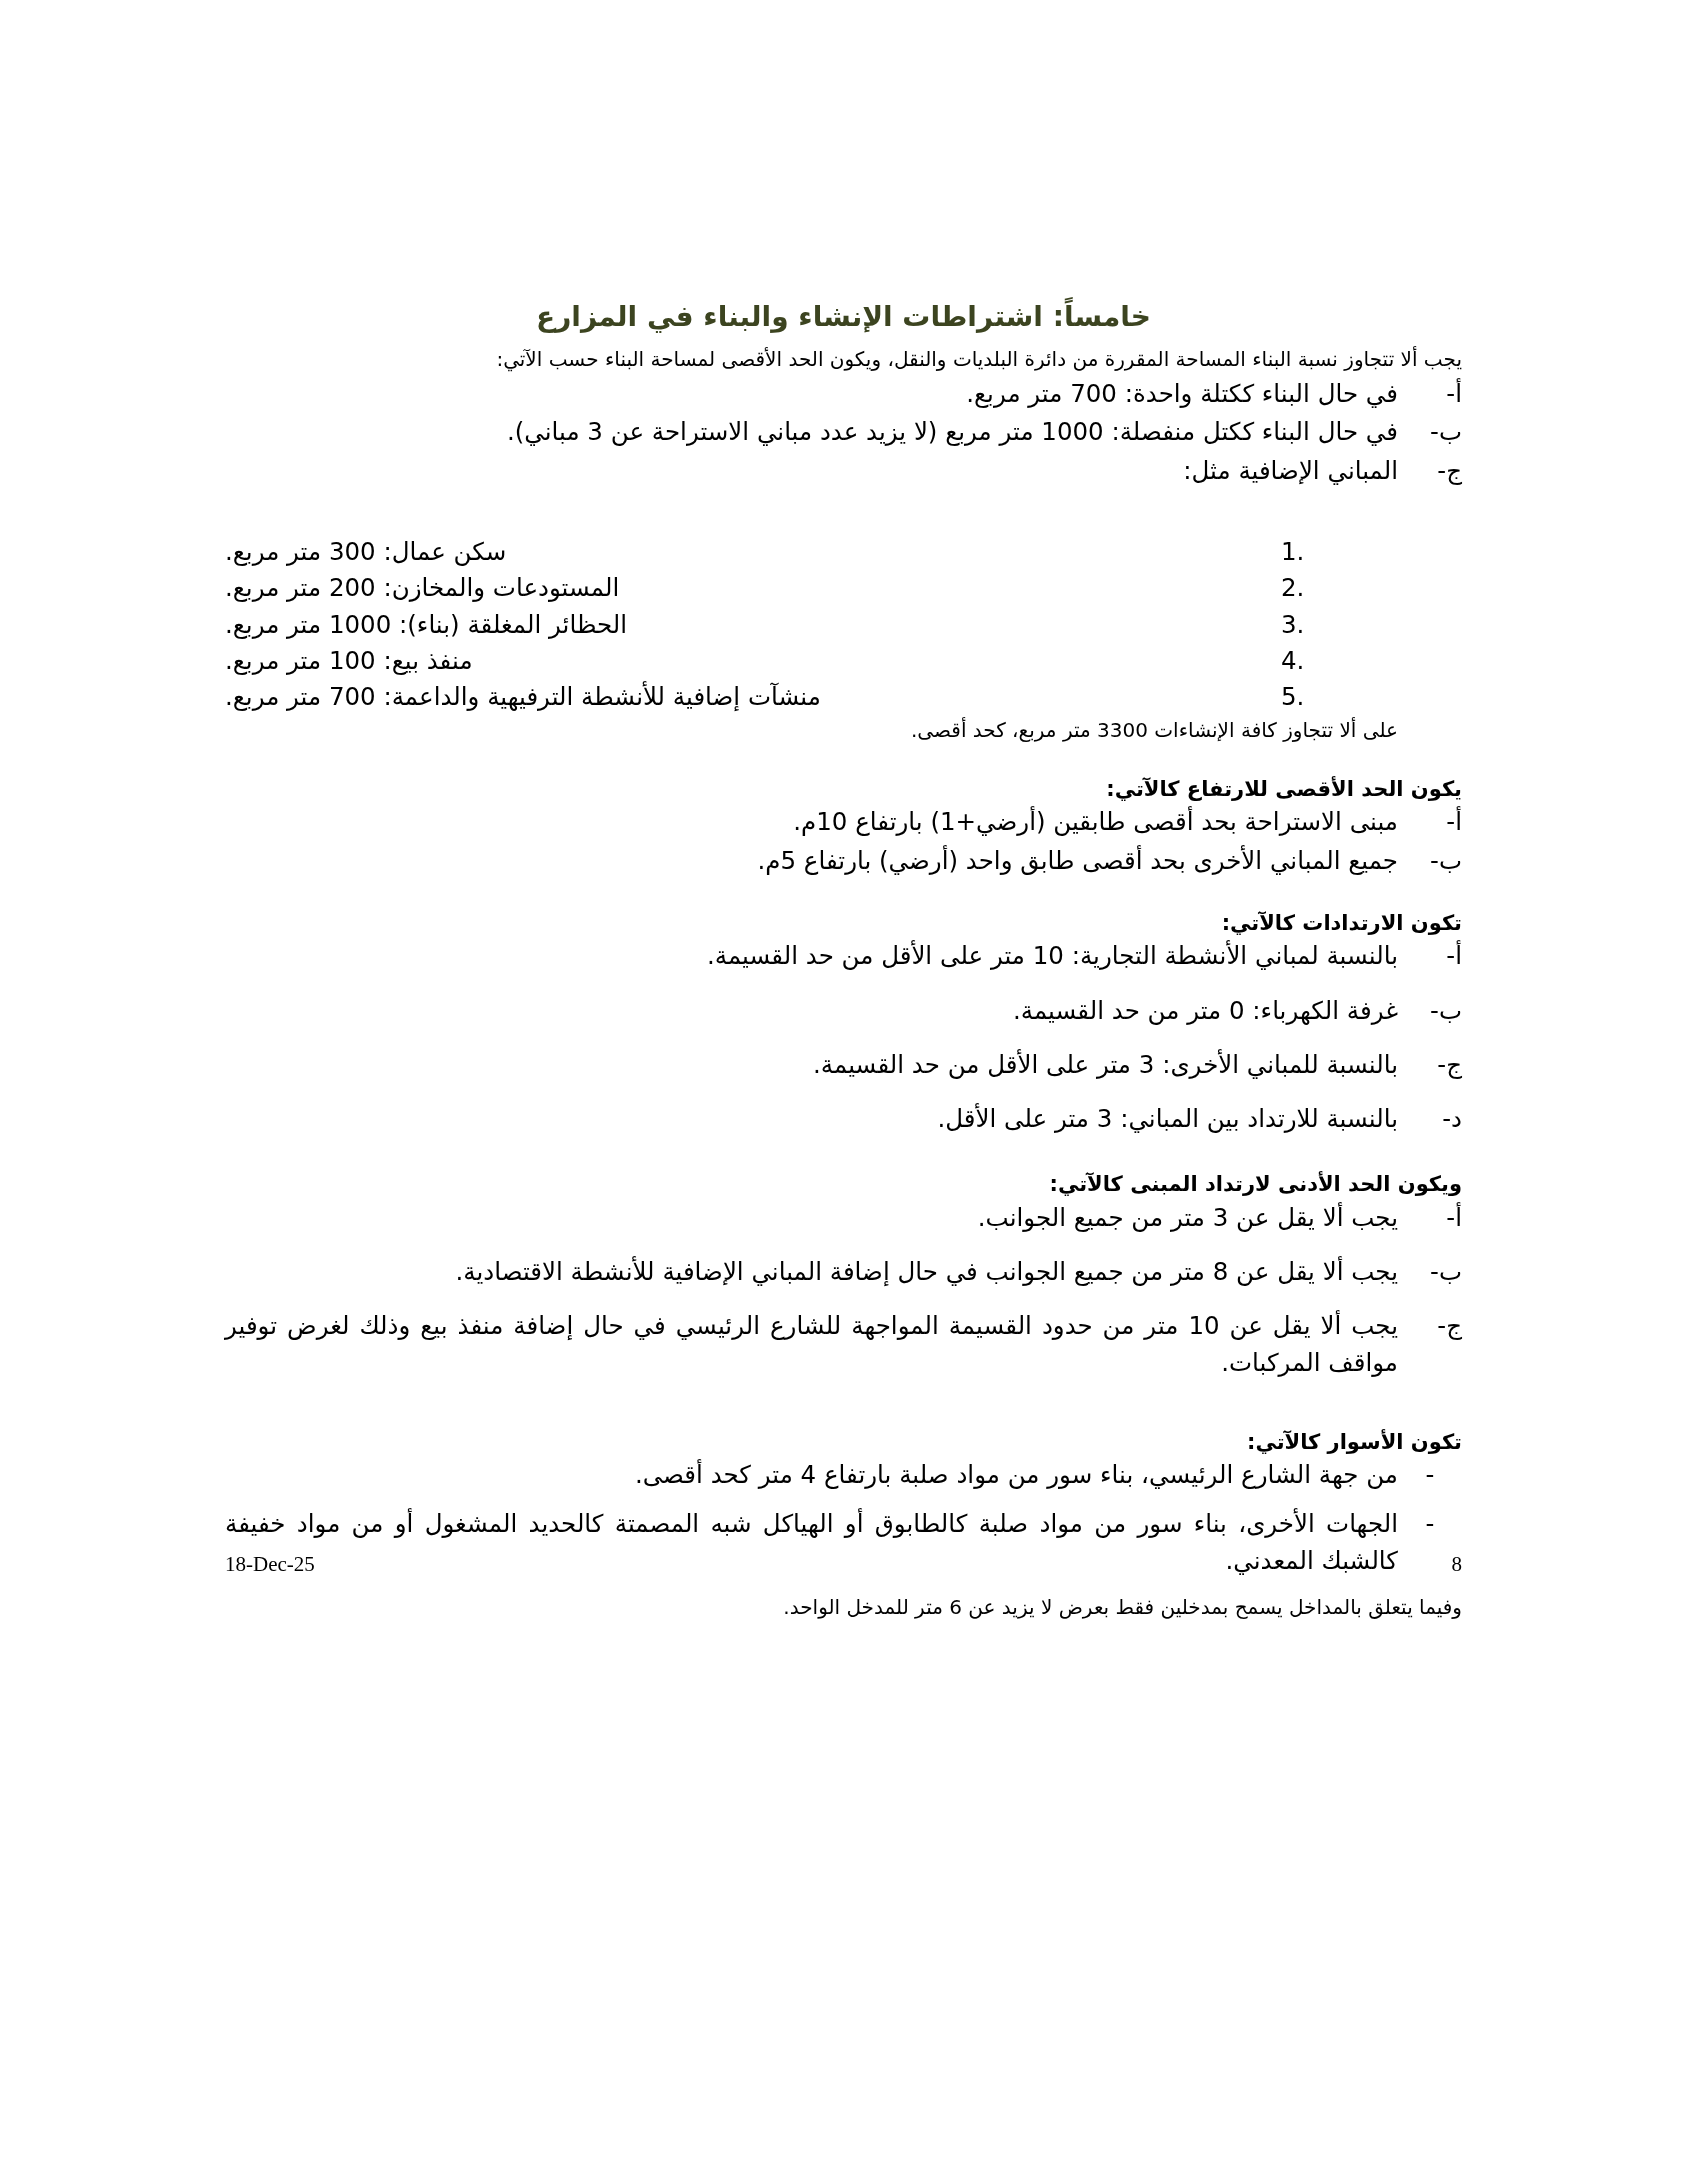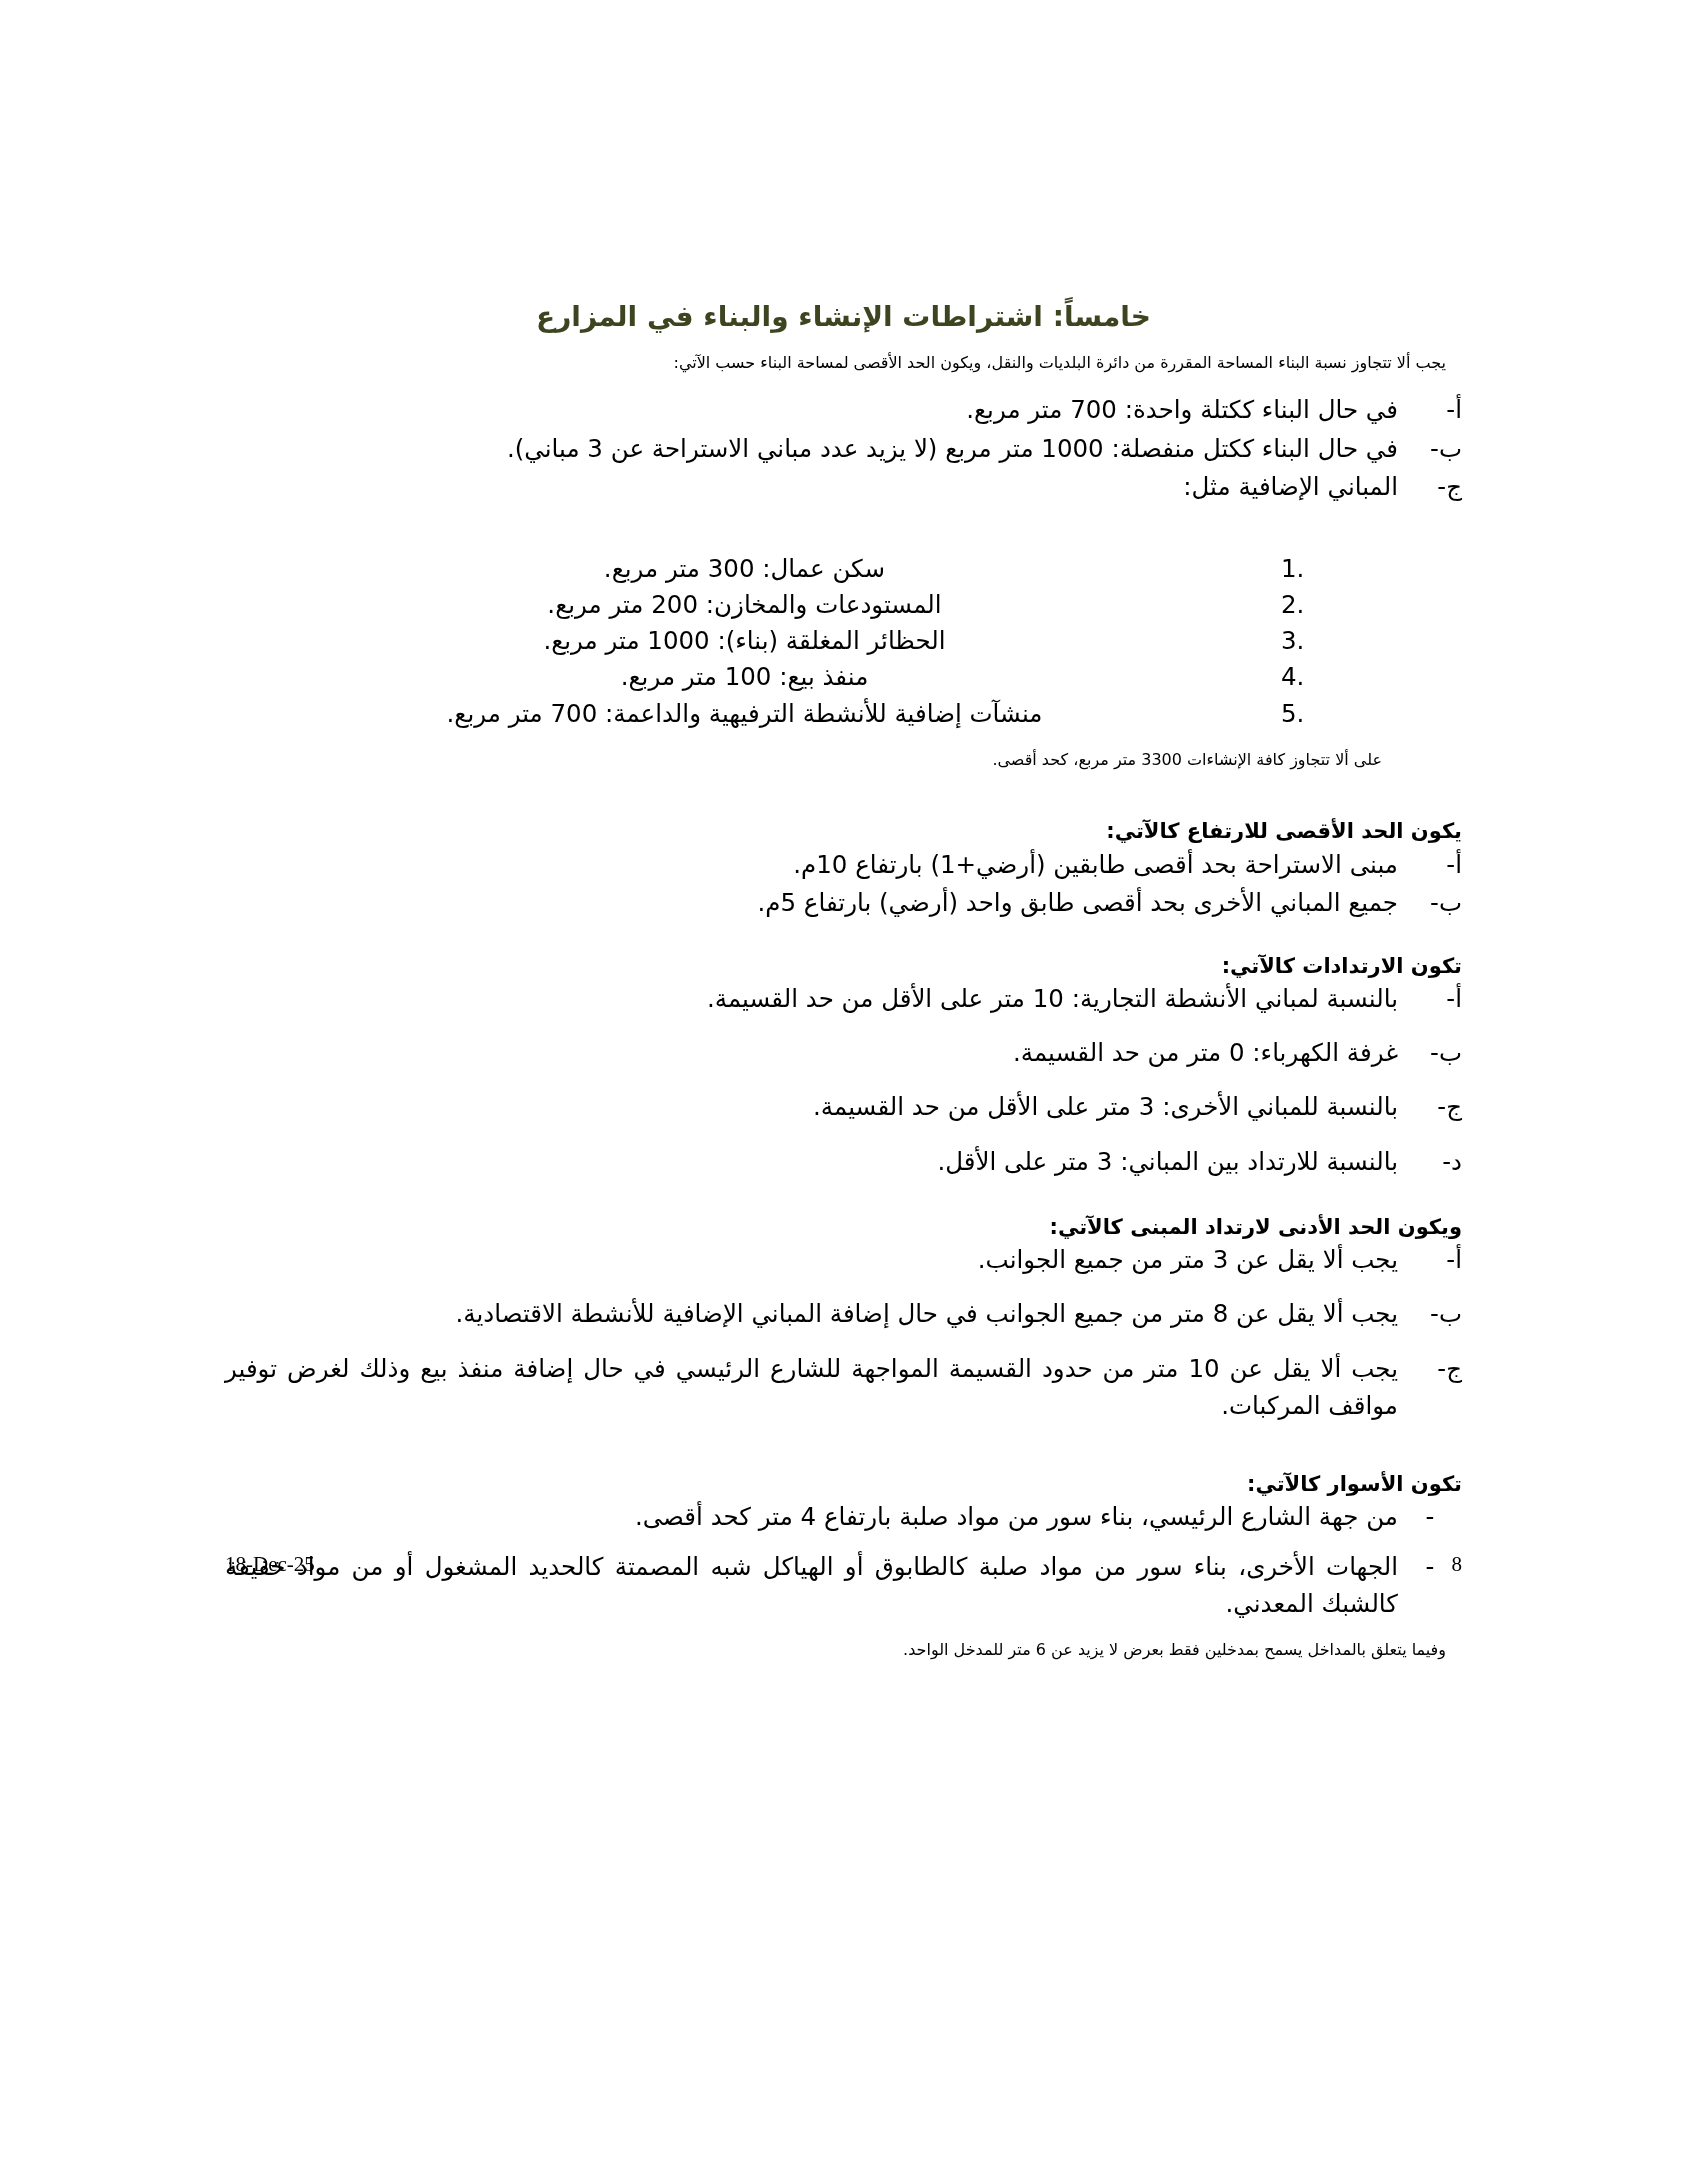--- a/index.html
+++ b/index.html
@@ -43,24 +43,24 @@
     font-weight: bold;
     font-size: 21px;
     line-height: 1.3;
     text-align: right;
     margin: 0;
     padding: 0;
   }
 
   
   .para {
-    font-size: 16px;
+    font-size: 20px;
     line-height: 1.52;
     color: #000000;
-    margin: 16px;
+    margin: 0;
     text-align: justify;
     text-justify: inter-word;
   }
 
   
   .lettered-list {
     list-style: none;
     margin: 0;
     padding: 0;
   }
@@ -110,21 +110,21 @@
     flex: 0 0 auto;
     width: 198px;
     text-align: left;
     padding-left: 17px;
     box-sizing: border-box;
     direction: ltr;
     white-space: nowrap;
   }
   .numbered-list li .item-text {
     flex: 1 1 auto;
-    text-align: center;
+    text-align: left;
   }
 
   
   .dash-list {
     list-style: none;
     margin: 0;
     padding: 0;
   }
   .dash-list li {
     display: flex;

